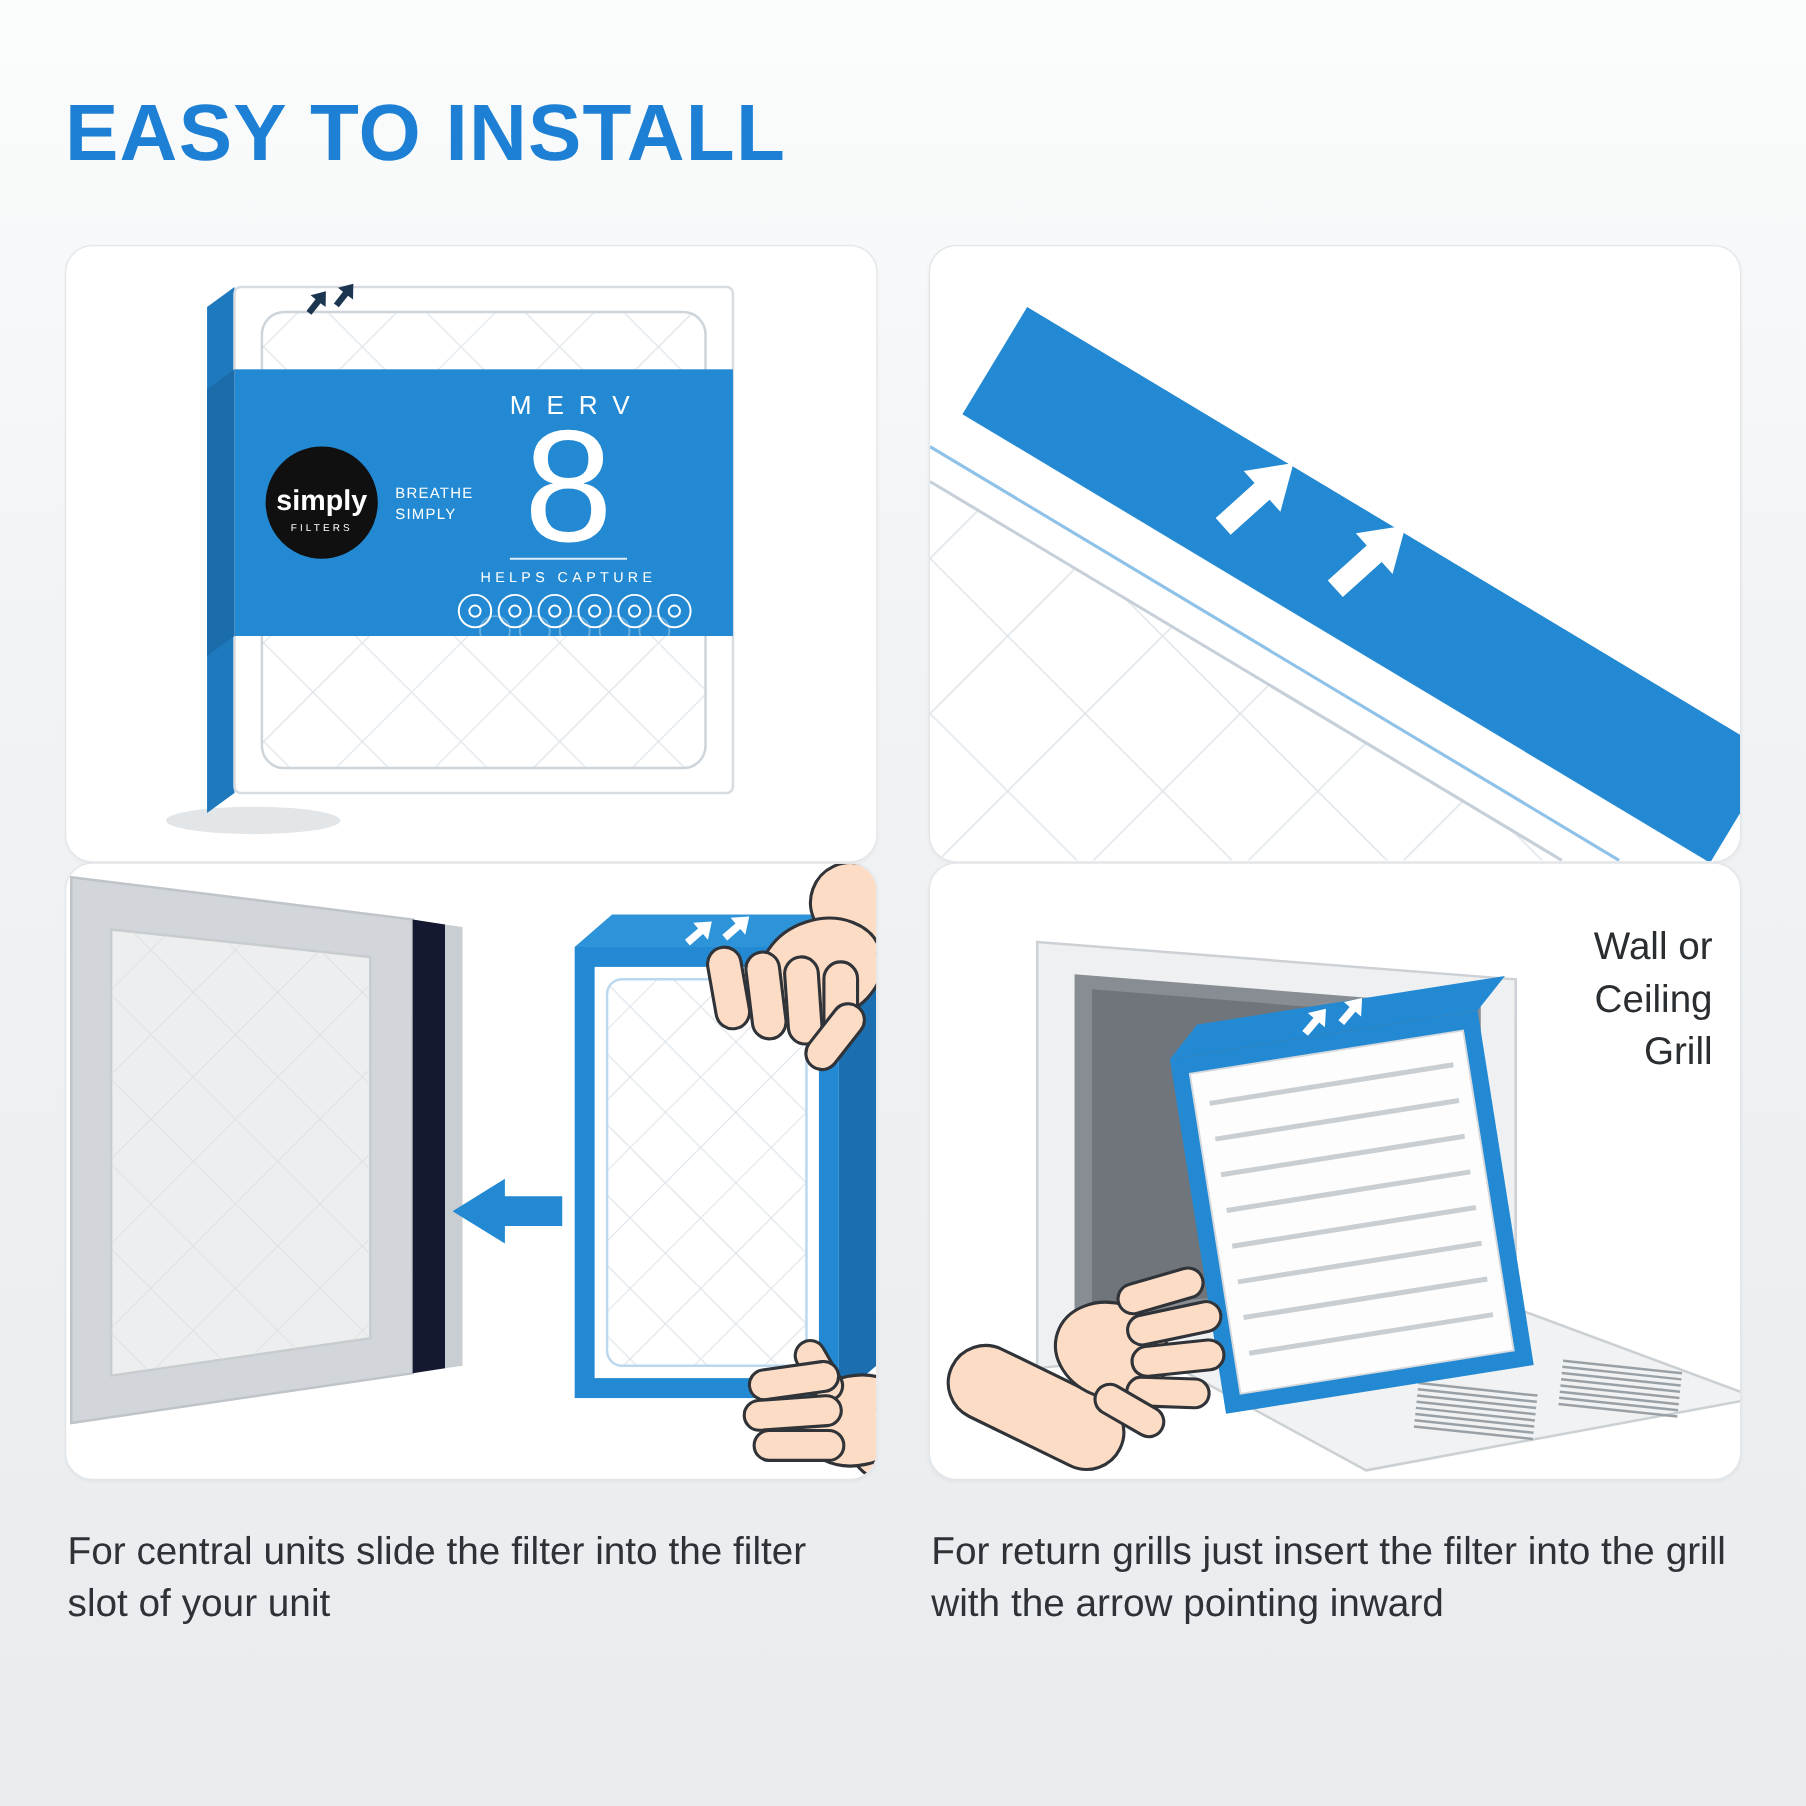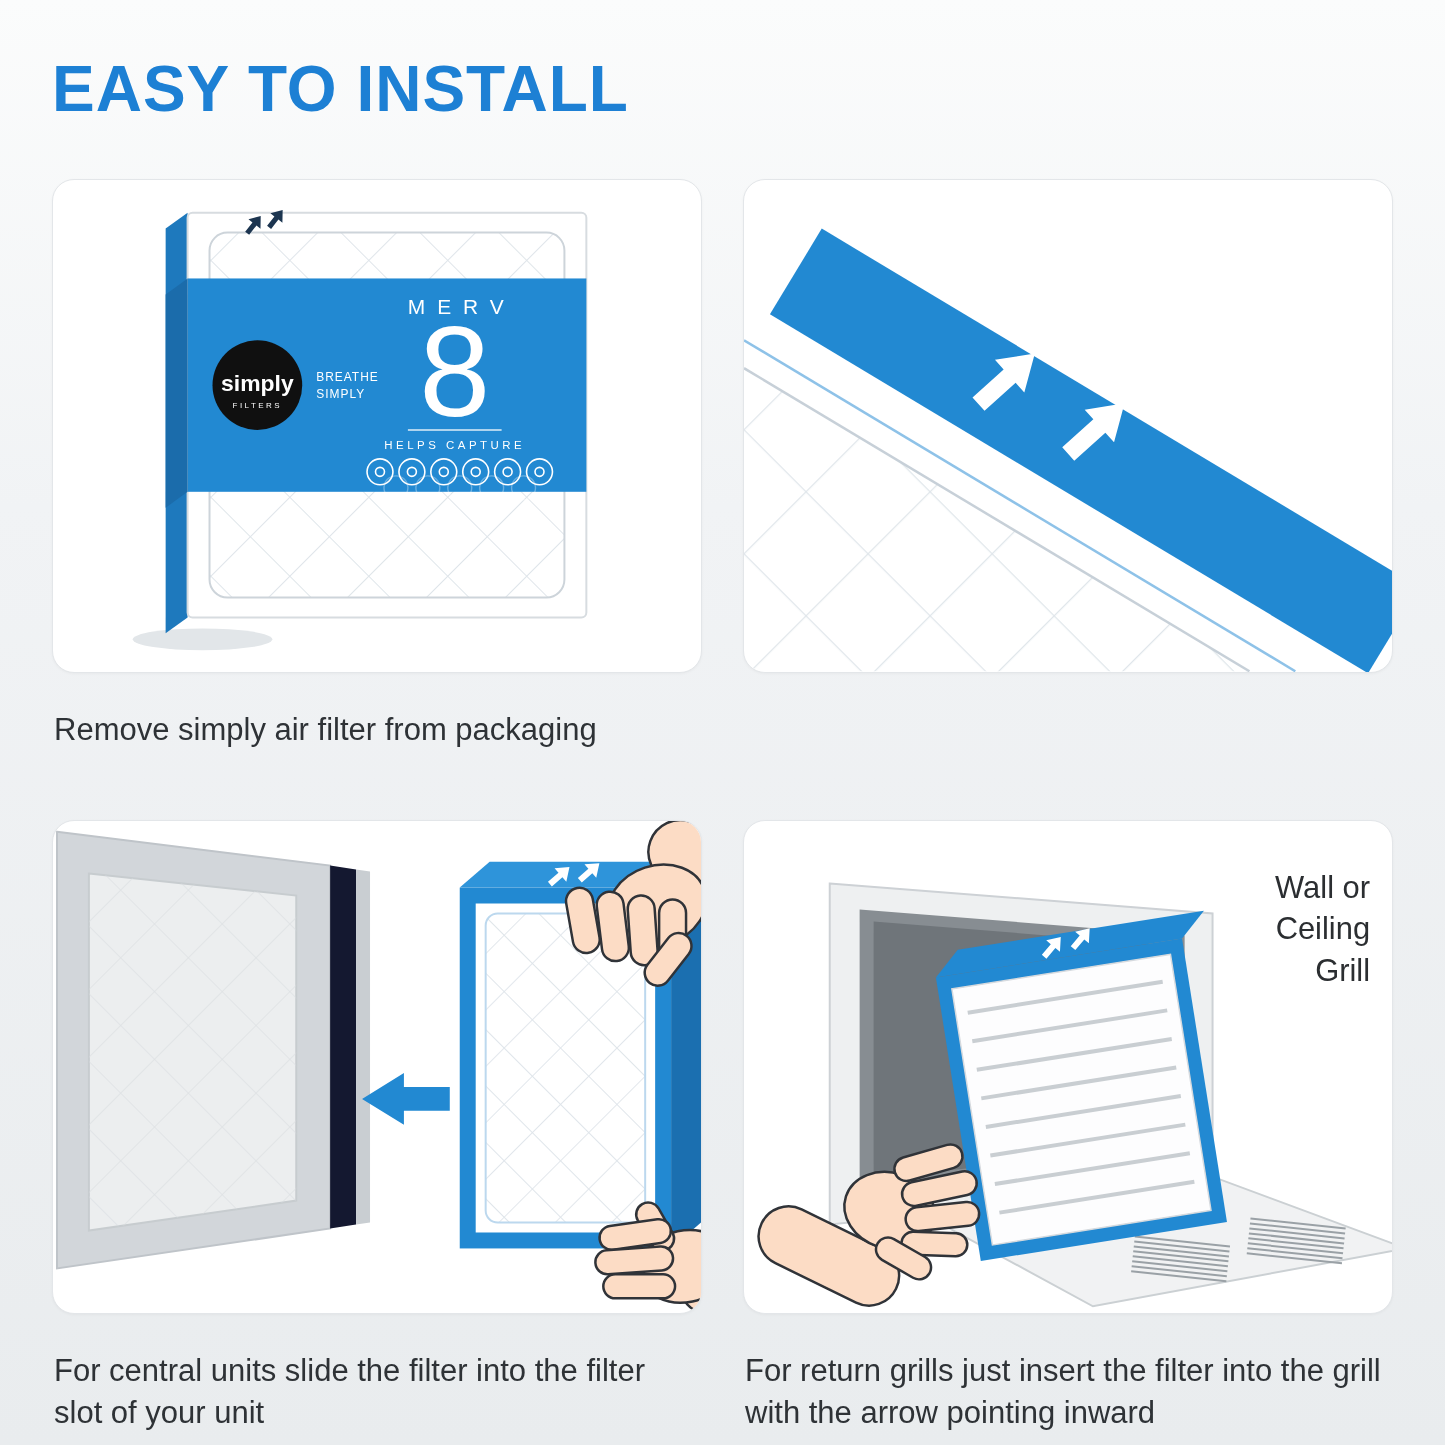--- a/index.html
+++ b/index.html
@@ -4,21 +4,21 @@
 <title>EASY TO INSTALL</title>
 <style>
   html,body{margin:0;padding:0;width:1445px;height:1445px;overflow:hidden;}
   body{
     background:linear-gradient(180deg,#fbfcfc 0%,#f1f3f5 35%,#e9ecee 100%);
     font-family:"Liberation Sans", sans-serif;
     -webkit-font-smoothing:antialiased;
   }
   .container{padding:56px 52px 0 52px;}
   h1{
-    margin:0 0 56px 0;
+    margin:17px 0 56px 0;
     font-size:64px;
     line-height:1.05;
     font-weight:800;
     letter-spacing:1px;
     color:#1d80d4;
   }
   .grid{
     display:grid;
     grid-template-columns:650px 650px;
     column-gap:41px;
@@ -93,21 +93,20 @@
           </g>
           <g stroke="#ffffff" stroke-width="1.4" fill="none" opacity="0.32">
             <circle cx="344" cy="308" r="12"></circle>
               <circle cx="376" cy="308" r="12"></circle>
               <circle cx="408" cy="308" r="12"></circle>
               <circle cx="440" cy="308" r="12"></circle>
               <circle cx="472" cy="308" r="12"></circle>
           </g>
         </svg>
       </div>
-      <p class="caption">Remove simply air filter from packaging</p>
     </div>
 
     <div class="cell">
       <div class="card">
         <svg viewBox="0 0 650 492">
           <defs>
             <pattern id="latB" width="88" height="88" patternUnits="userSpaceOnUse" patternTransform="rotate(45)">
               <path d="M0 0H88M0 0V88" fill="none" stroke="#dfe5ea" stroke-width="2.5"></path>
             </pattern>
           </defs>

